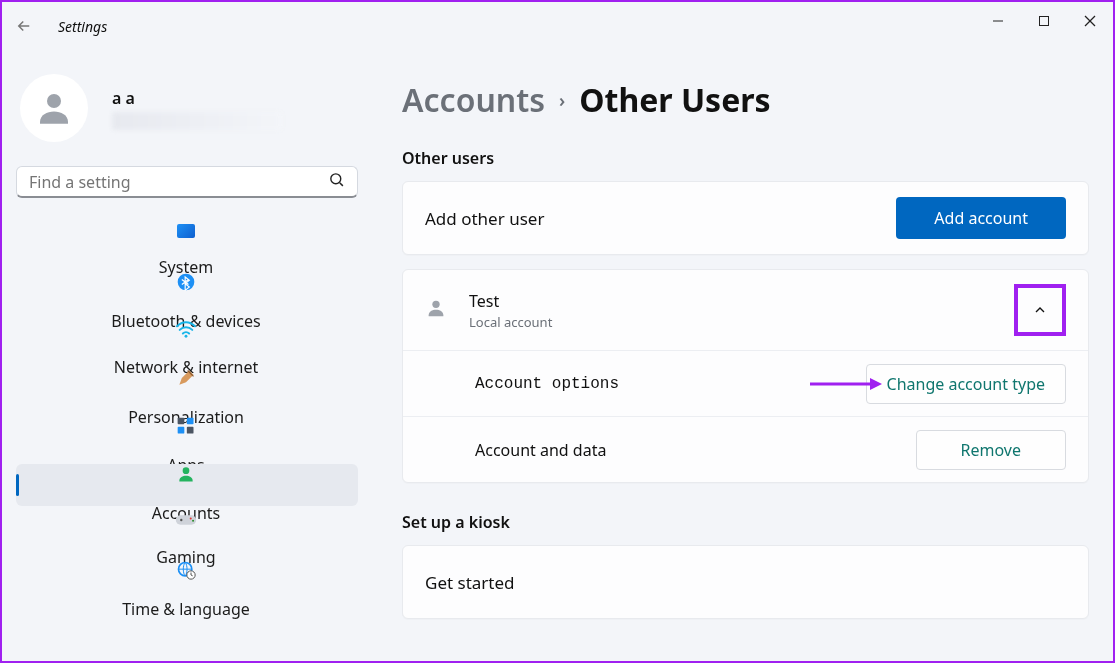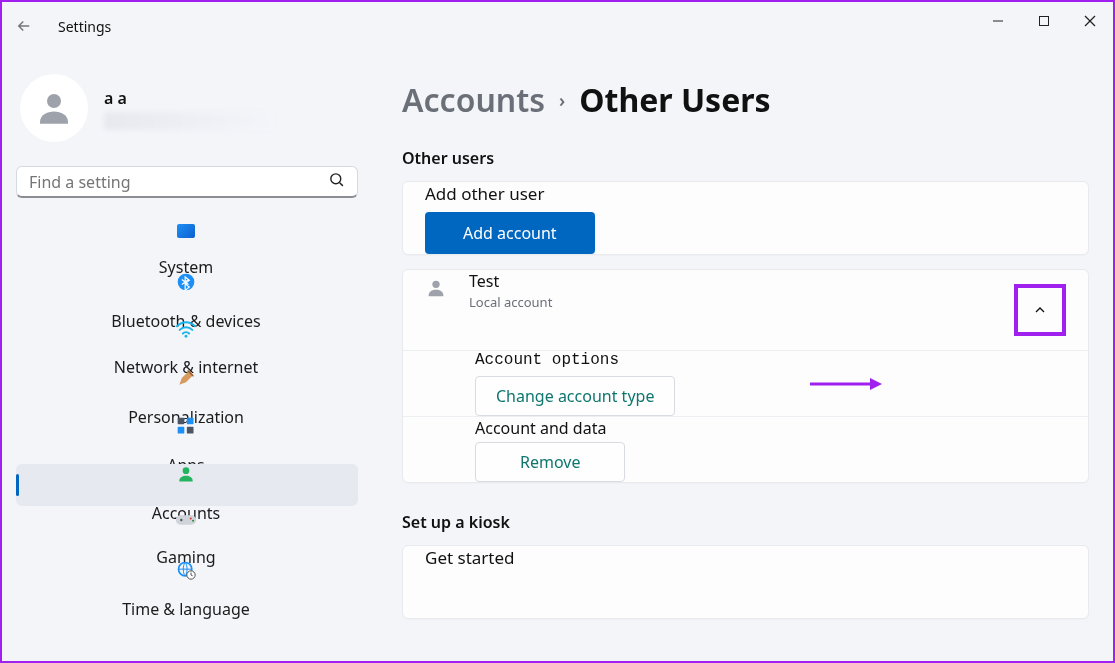--- a/index.html
+++ b/index.html
@@ -1,29 +1,29 @@
 <!DOCTYPE html>
 <html><head>
 <meta charset="utf-8">
 <style>
   * { box-sizing: border-box; margin: 0; padding: 0; font-family: "Segoe UI", system-ui, sans-serif; }
   body { width: 1115px; height: 663px; background: #f3f5f9; border: 2px solid #a020f0; position: relative; overflow: hidden; }
 
   
   .titlebar { height: 48px; display: flex; align-items: center; padding: 0 8px; }
   .titlebar .back { width: 28px; height: 28px; display:flex; align-items:center; justify-content:center; color:#777; }
-  .titlebar .title { margin-left: 20px; font-size: 14px; color:#111; }
+  .titlebar .title { margin-left: 20px; font-size: 14px; color:#111;font-style:italic; }
   .win-controls { position:absolute; top:0; right:0; height:38px; display:flex; }
   .win-controls div { width:46px; display:flex; align-items:center; justify-content:center; color:#222; }
 
   .layout { display:flex; height: calc(100% - 48px); }
 
   
   .sidebar { width: 370px; padding: 20px 14px 0 14px; }
-  .profile { display:flex; align-items:center; gap:16px; padding: 4px 0 24px 4px; }
+  .profile { display:flex; align-items:center; gap:24px; padding: 4px 0 24px 4px; }
   .avatar { width:68px; height:68px; border-radius:50%; background:#fff; display:flex; align-items:center; justify-content:center; }
   .profile-name { font-size:16px; font-weight:600; color:#111; }
   .profile-sub { width:170px; height:18px; background:linear-gradient(90deg,#e7e9ef,#f3f5f9); border-radius:3px; margin-top:3px; filter: blur(2px); }
 
   .search { display:flex; align-items:center; background:#fff; border:1px solid #d5d9e0; border-bottom:2px solid #8a8d93; border-radius:6px; height:32px; padding:0 12px; margin-bottom:26px; }
   .search input { flex:1; border:none; outline:none; font-size:16px; background:transparent; color:#333; }
   .search .icon { color:#333; }
 
   .nav { list-style:none; }
   .nav-item { display:flex; align-items:center; gap:18px; height:42px; padding:0 12px 0 10px; border-radius:6px; font-size:16px; color:#1b1b1b; cursor:pointer; margin-bottom:6px; position:relative;flex-direction:column; }
@@ -33,21 +33,21 @@
 
   
   .main { flex:1; padding: 28px 24px 0 30px; overflow:auto; }
   .breadcrumb { font-size:32px; color:#6b7078; font-weight:600; display:flex; align-items:center; gap:14px; margin-bottom:26px; }
   .breadcrumb .current { color:#111; font-weight:700; }
   .breadcrumb .chev { font-size:18px; color:#6b7078; }
 
   .section-title { font-size:16px; font-weight:600; color:#111; margin-bottom:12px; }
 
   .card { background:#fdfdfe; border:1px solid #e8eaee; border-radius:6px; box-shadow:0 1px 1px rgba(0,0,0,0.02); }
-  .row { display:flex; align-items:flex-start; justify-content:space-between; padding:0 22px;flex-direction:column; }
+  .row { display:flex; align-items:center; justify-content:space-between; padding:0 22px; }
   .row.tall { height:74px; }
   .row.mid { height:66px; }
   .row + .row { border-top:1px solid #eceef2; }
   .row-label { font-size:17px; color:#111; }
   .row-sub { font-size:13px; color:#6b7078; margin-top:1px; }
   .row-left { display:flex; align-items:center; gap:22px; }
 
   .btn-primary { background:#0067c0; color:#fff; border:none; border-radius:4px; font-size:16px; padding:10px 38px; cursor:pointer; }
   .btn-secondary { background:#fefefe; color:#0f766e; border:1px solid #d8dbe0; border-radius:4px; font-size:16px; padding:8px 20px; cursor:pointer; }
 

